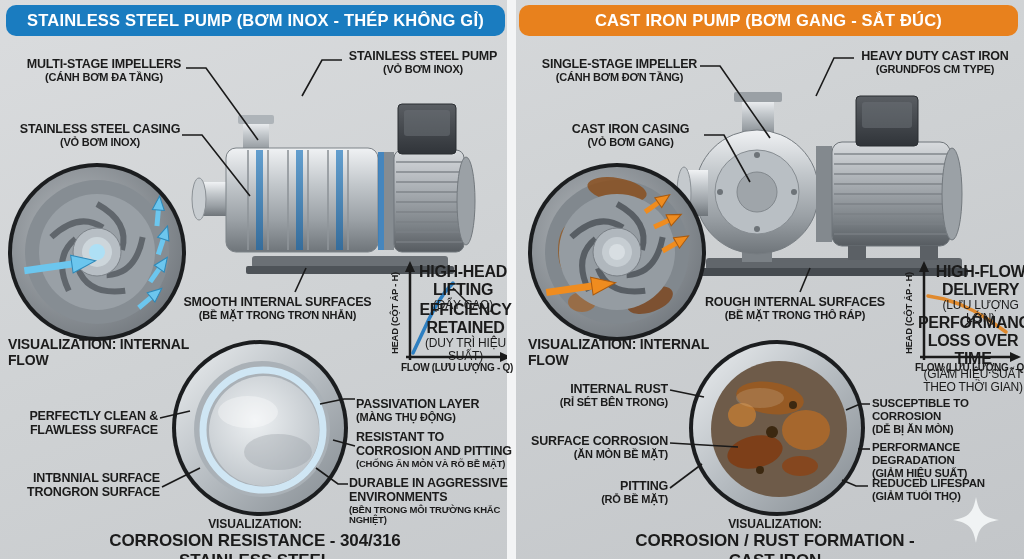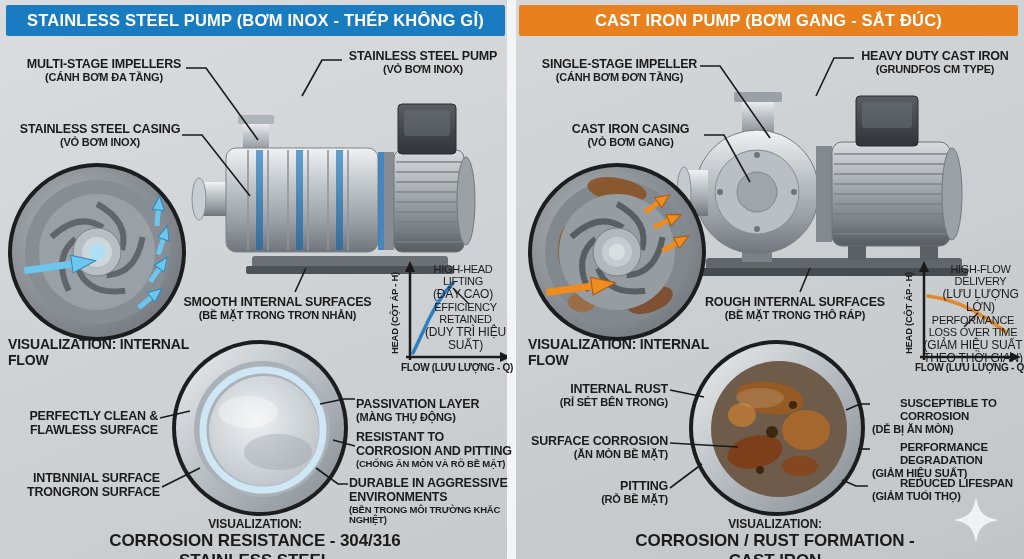--- a/index.html
+++ b/index.html
@@ -3,36 +3,36 @@
 <meta charset="utf-8">
 <style>
   * { margin:0; padding:0; box-sizing:border-box; }
   html,body { background:#9ea2a6; }
   .stage { position:relative; width:1024px; height:559px; overflow:hidden;
     background:linear-gradient(160deg,#dadcde 0%,#cfd2d4 45%,#c3c6c9 100%);
     font-family:"Liberation Sans", sans-serif; color:#1b1b1b; }
   .divider { position:absolute; left:507px; top:0; width:9px; height:559px; background:#f3f4f5; }
   .header { position:absolute; top:5px; height:31px; width:499px; display:flex; align-items:center;
     justify-content:center; color:#ffffff; font-size:16.5px; font-weight:700; letter-spacing:.2px;
-    border-radius:2px; white-space:nowrap; }
+    border-radius:10px; white-space:nowrap; }
   .header.hl { left:6px;  background:#1a7cc0; }
   .header.hr { left:519px; background:#e8811d; }
   .art { position:absolute; left:0; top:0; width:1024px; height:559px; }
   .callout { position:absolute; line-height:1.14; }
   .callout .en { font-weight:700; font-size:12.5px; letter-spacing:-.2px; }
   .callout .vi { font-weight:600; font-size:11px;  letter-spacing:-.2px; }
   .callout .vi.vi-sm { font-size:9.5px; }
-  .callout.sm .en { font-size:11.5px;margin-left:28px; }
+  .callout.sm .en { font-size:11.5px; }
   .center { text-align:center; } .right-al { text-align:right; } .left-al { text-align:left; }
   .caption { position:absolute; font-weight:700; font-size:14px; letter-spacing:-.2px; }
   .bottom-caption { position:absolute; text-align:center; font-weight:700; letter-spacing:-.1px; }
   .bottom-caption .l1 { font-size:12px; }
   .bottom-caption .l2 { font-size:17px; }
   .ann { position:absolute; text-align:center; line-height:1.12; }
-  .ann .en { font-weight:400; font-size:11px; letter-spacing:-.3px; }
+  .ann .en { font-weight:700; font-size:16px; letter-spacing:-.3px; }
   .ann .vi { font-weight:400; font-size:12px; letter-spacing:-.2px; }
   .xlab { position:absolute; font-weight:700; font-size:10px; text-align:center; letter-spacing:-.3px; }
   .ylab { position:absolute; writing-mode:vertical-rl; transform:rotate(180deg);
     font-weight:700; font-size:9.5px; letter-spacing:-.3px; height:100px; text-align:center; }
 </style>
 </head>
 <body>
 
 <div class="stage">
 

